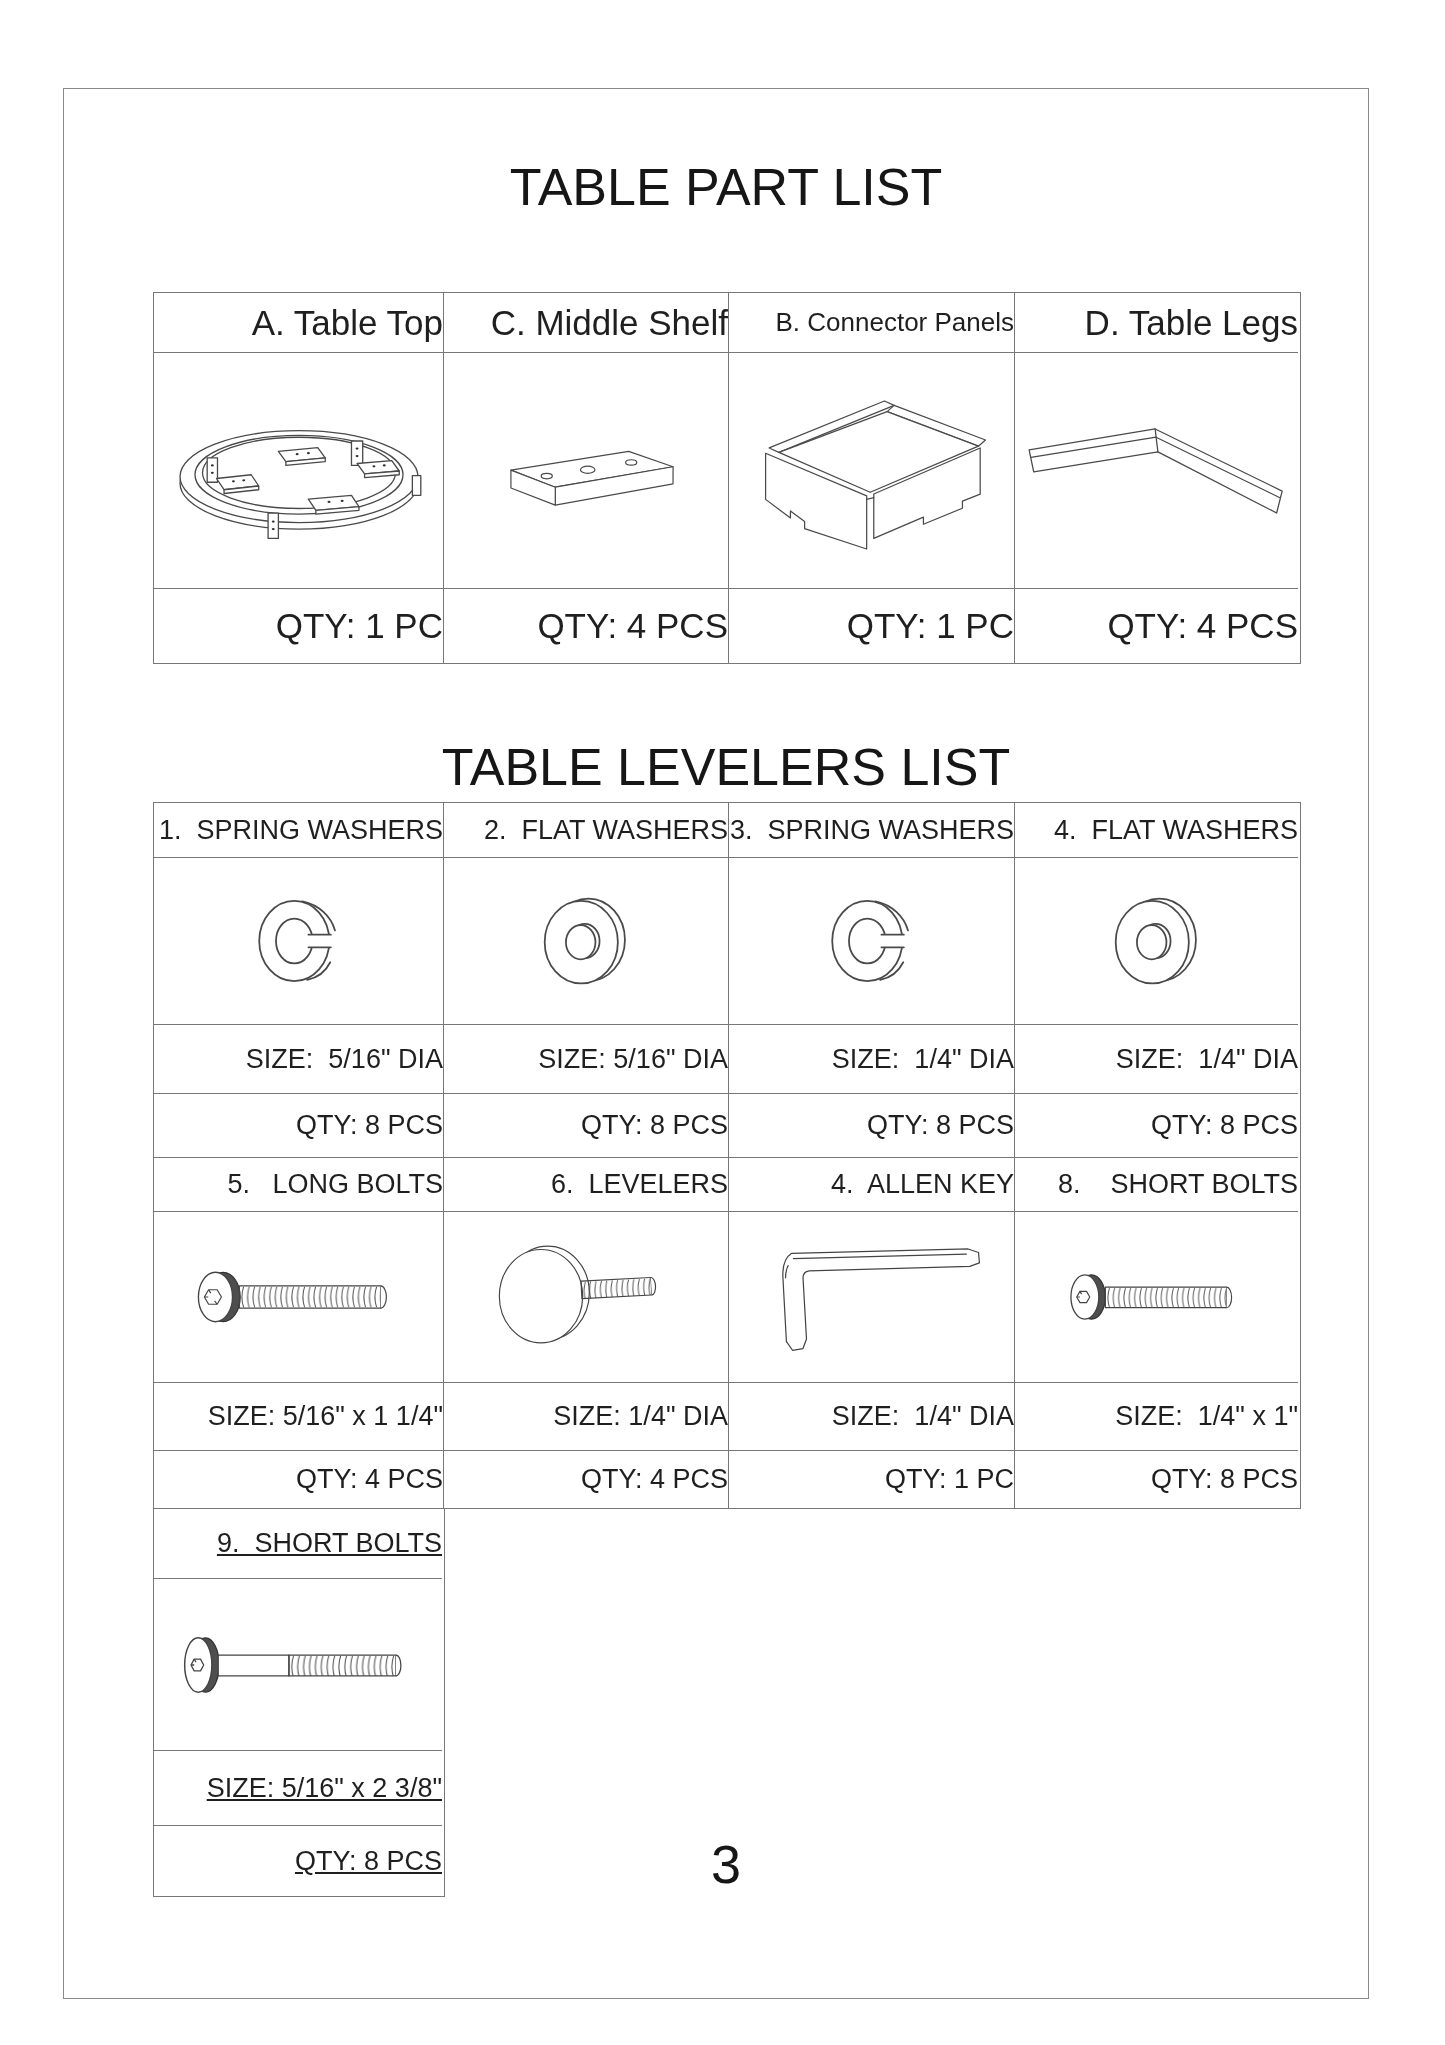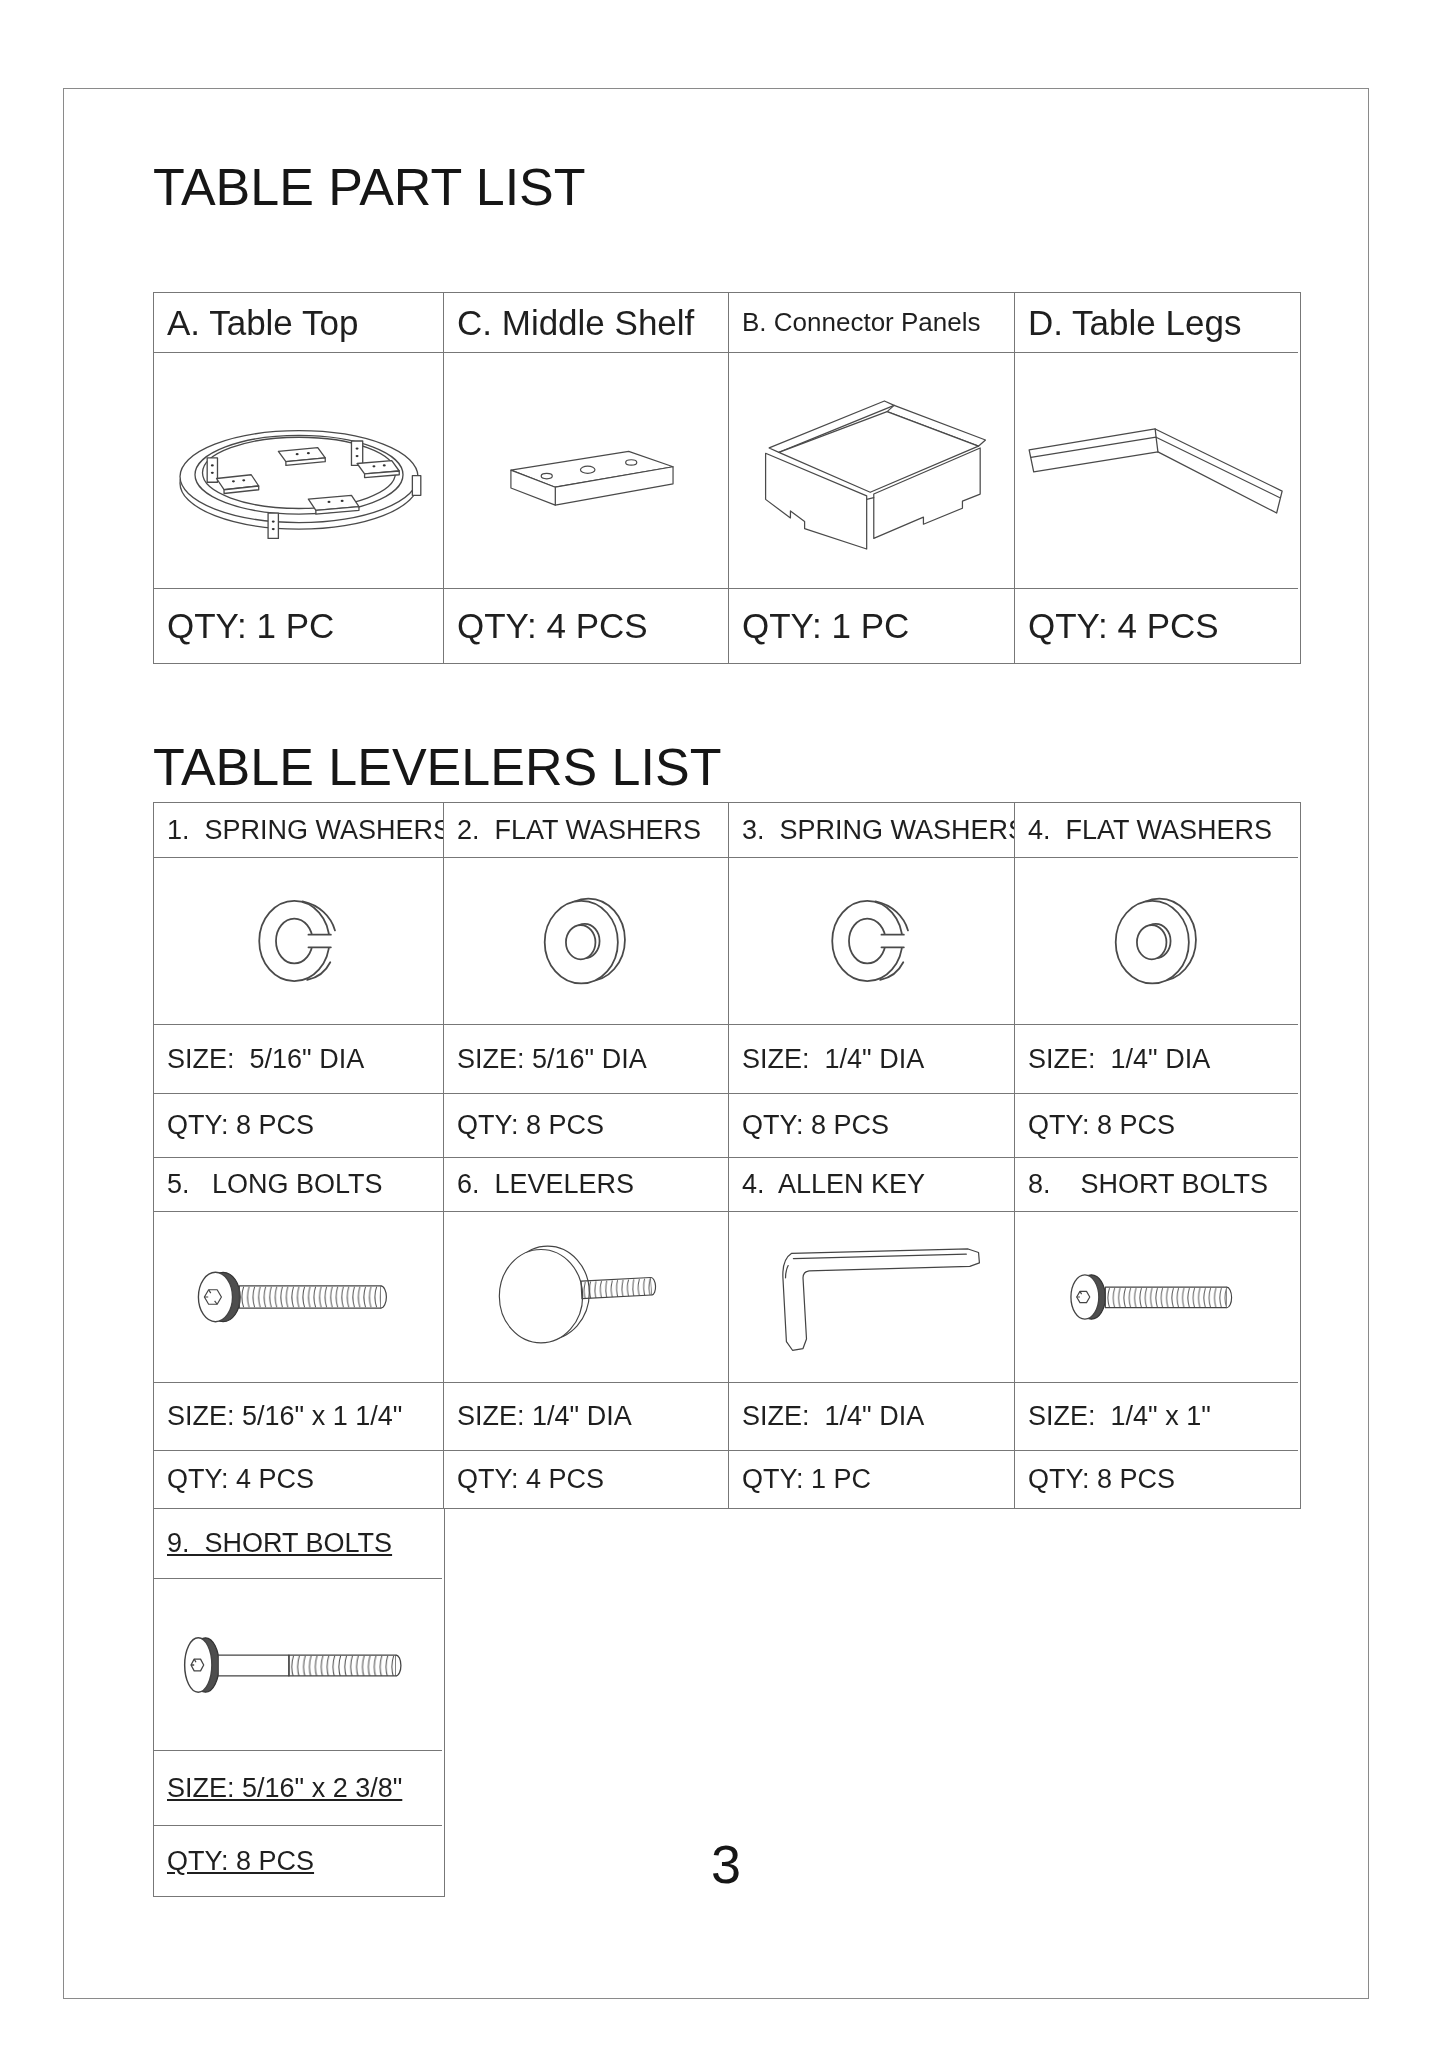--- a/index.html
+++ b/index.html
@@ -10,21 +10,21 @@
   html,body{margin:0;padding:0;background:#ffffff;}
   .canvas{
     position:relative;width:1445px;height:2045px;background:#ffffff;
     font-family:"Liberation Sans", sans-serif;color:var(--ink);overflow:hidden;
   }
   .frame{
     position:absolute;left:63px;top:88px;width:1304px;height:1909px;
     border:1px solid #8a8a8a;background:#fff;
   }
   .title{
-    position:absolute;left:153px;width:1146px;
+    position:absolute;left:153px;width:1146px;text-align:center;
     font-size:52px;line-height:1.05;white-space:pre;color:#161616;
   }
   .t1{top:160px;}
   .t2{top:740px;}
   .tbl{
     position:absolute;left:153px;display:grid;background:#fff;
     border:1px solid var(--bd);
   }
   .parts{
     top:292px;width:1146px;
@@ -40,20 +40,21 @@
     top:1508px;width:290px;
     grid-template-columns:288px;
     grid-template-rows:70px 172px 75px 70px;
     text-decoration:underline;
   }
   .cell{
     border-right:1px solid var(--bd);
     border-bottom:1px solid var(--bd);
     display:flex;align-items:center;overflow:hidden;
     background:#fff;
+    justify-content:flex-end;
   }
   .cell.lastcol{border-right:none;}
   .cell.lastrow{border-bottom:none;}
   .hw9 .cell{border-right:none;}
   .txt{padding-left:13px;white-space:pre;}
   .ph{font-size:35px;}
   .ph.sm{font-size:26px;}
   .pq{font-size:35px;}
   .hx{font-size:27px;}
   .img{justify-content:center;}

